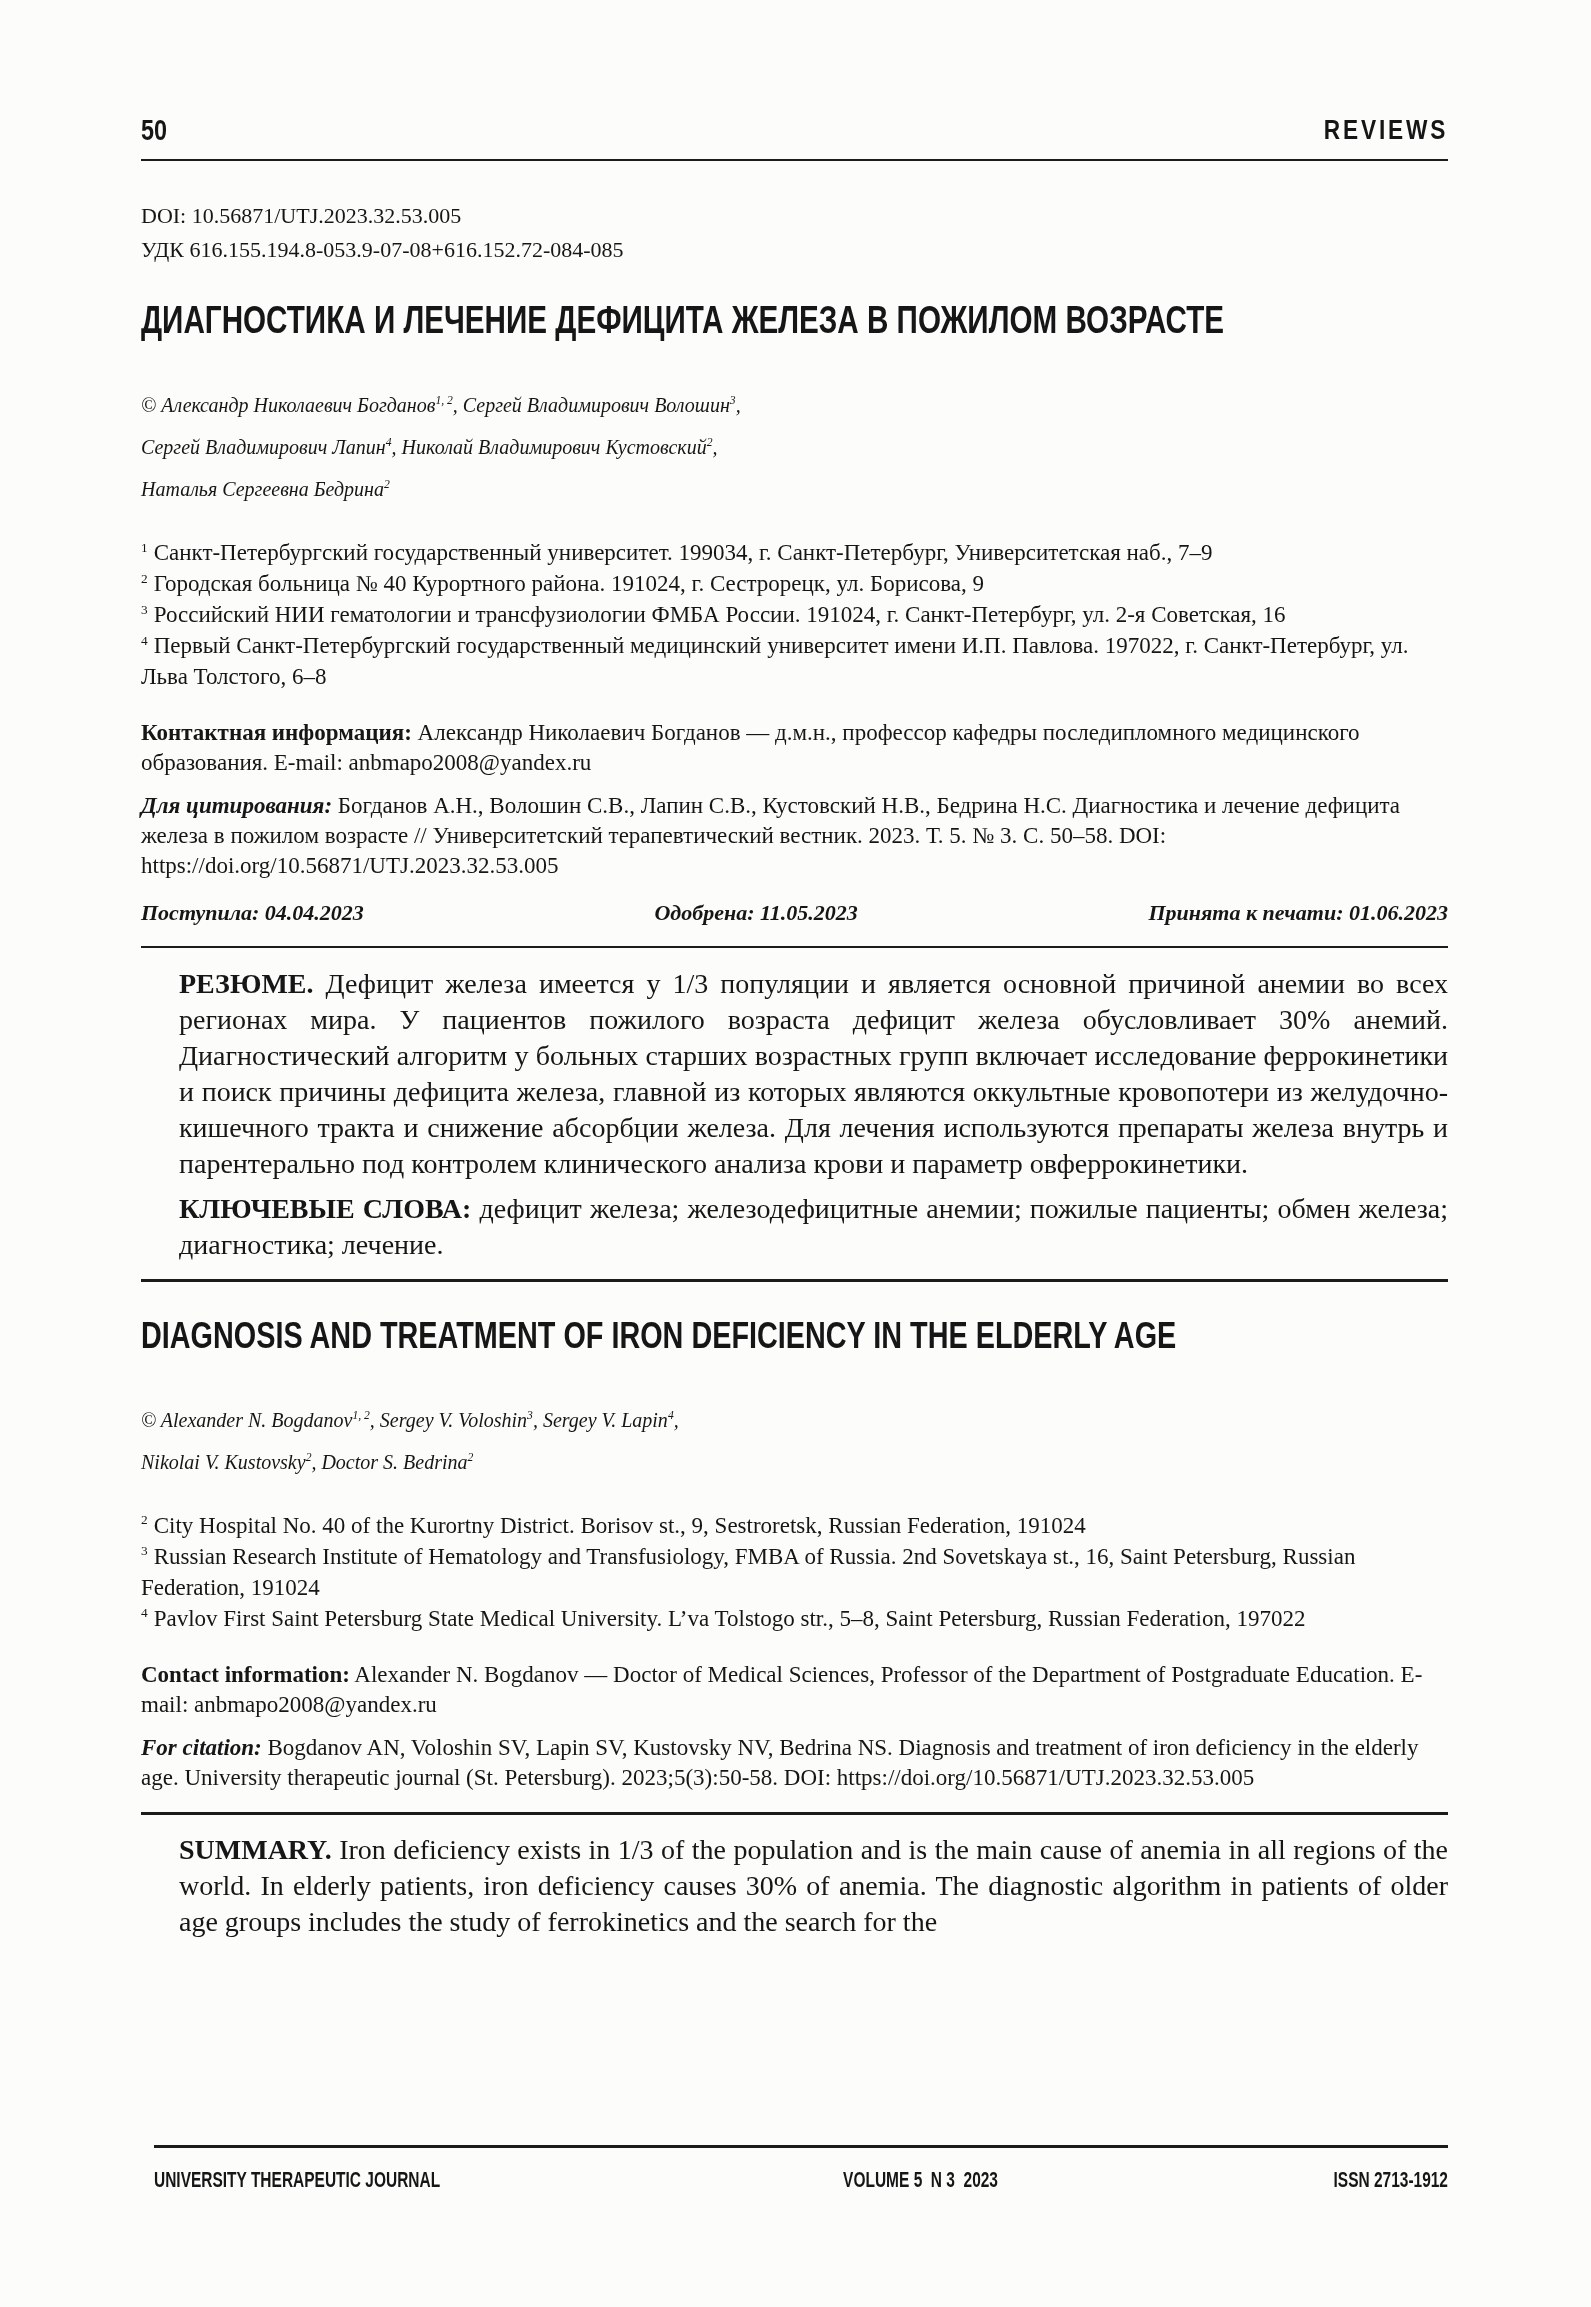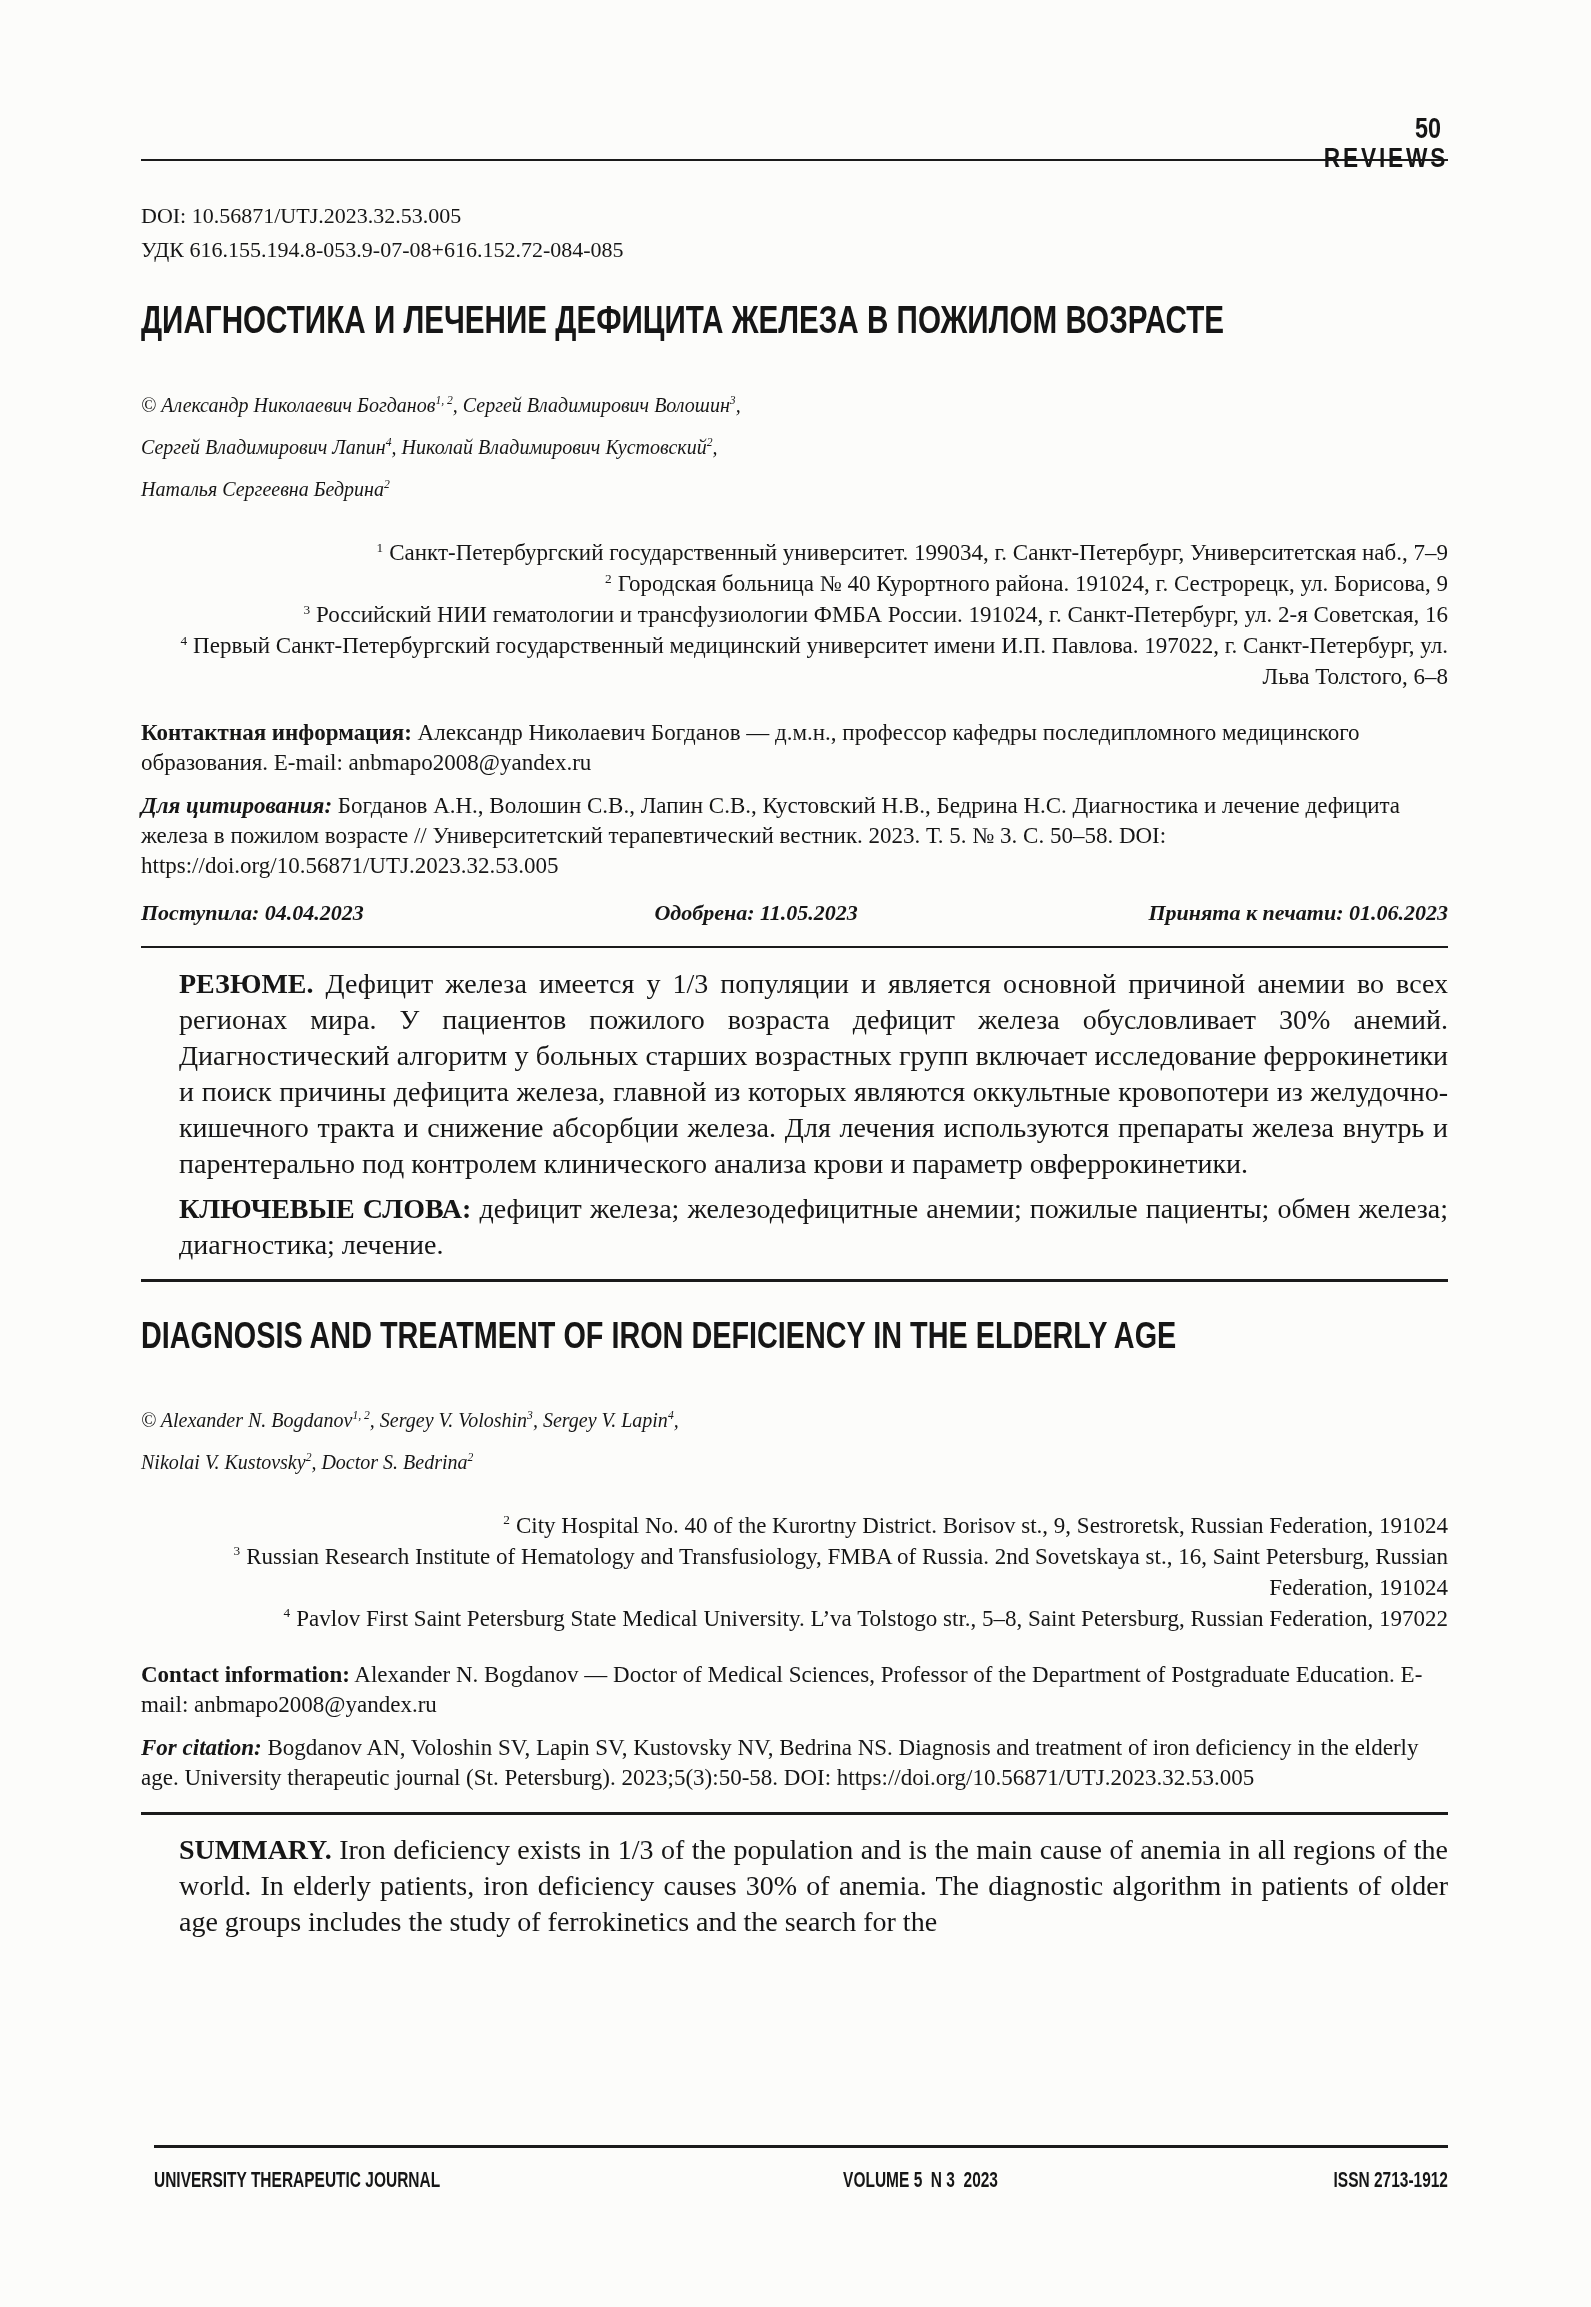--- a/index.html
+++ b/index.html
@@ -11,21 +11,20 @@
     font-family:"Liberation Serif", serif;
     box-sizing:border-box;
     padding:113px 143px 0 141px;
     overflow:hidden;
   }
   
   .header-row{
     display:flex;justify-content:space-between;align-items:flex-end;
     font-family:"Liberation Sans", sans-serif;font-weight:700;
     height:32px;
-    flex-direction:column;
   }
   .page-num{font-size:30px;line-height:30px;display:inline-block;transform:scaleX(.78);transform-origin:left bottom;}
   .section-label{font-size:27px;line-height:30px;letter-spacing:3.4px;display:inline-block;transform:scaleX(.84);transform-origin:right bottom;}
   .rule{height:2.7px;background:#1b1b1b;border:0;}
   .rule.r-header{margin-top:13.5px;}
   
   .meta{margin-top:38px;font-size:22px;line-height:34px;}
   .meta p{margin:0;}
   
   .title-block{margin-top:34px;}
@@ -35,21 +34,21 @@
     display:inline-block;transform:scaleX(.78);transform-origin:left center;
     letter-spacing:0px;
   }
   .title-en{font-size:36px;transform:scaleX(.80);}
   
   .authors{margin-top:44px;font-style:italic;font-size:20px;line-height:42px;}
   .authors div{white-space:nowrap;}
   sup{font-size:58%;line-height:0;}
   
   .affils{margin-top:27px;font-size:23px;line-height:31px;}
-  .affils p{margin:0;text-align:right;}
+  .affils p{margin:0;}
   .affils sup{margin-right:6px;}
   
   .para{margin:25.6px 0 0 0;font-size:23px;line-height:30px;text-align:left;}
   .para.tight{margin-top:13.5px;}
   .lead-b{font-weight:700;}
   .lead-bi{font-weight:700;font-style:italic;}
   
   .dates{display:flex;justify-content:space-between;margin-top:17.5px;
     font-size:22px;line-height:27px;font-weight:700;font-style:italic;gap:6px;}
   

